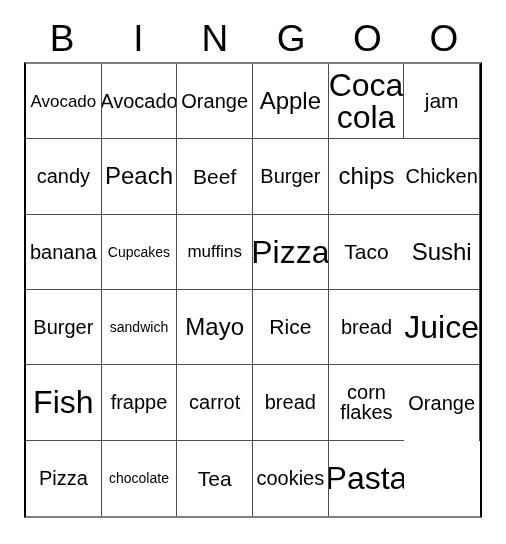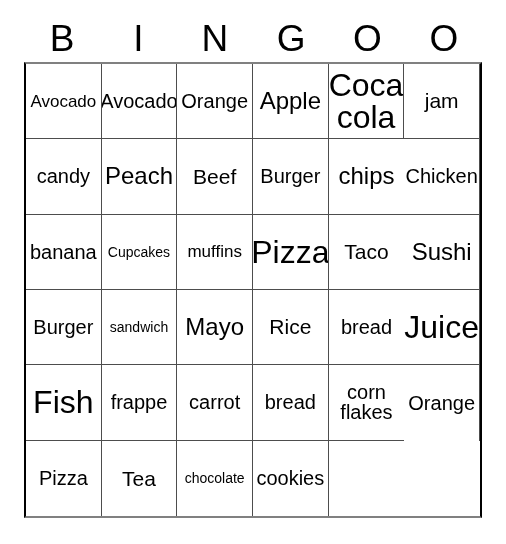--- a/index.html
+++ b/index.html
@@ -206,23 +206,26 @@
 flakes</span>
       </div>
 
     <div class="cell row-last">
         <span class="cell-text fs-m">Orange</span>
       </div>
     <div class="cell row-last">
         <span class="cell-text fs-m">Pizza</span>
       </div>
     <div class="cell row-last">
+        <span class="cell-text fs-xs">chocolate</span>
+      </div>
+    <div class="cell row-last">
         <span class="cell-text fs-xxl">Tea</span>
       </div>
     <div class="cell row-last">
-        <span class="cell-text fs-xs">chocolate</span>
-      </div>
-    <div class="cell row-last">
         <span class="cell-text fs-m">cookies</span>
+      </div>
+    <div class="cell col-last row-last">
+        <span class="cell-text fs-xl">Pasta</span>
       </div>
 
   </div>
 </div>
 
 </body></html>

